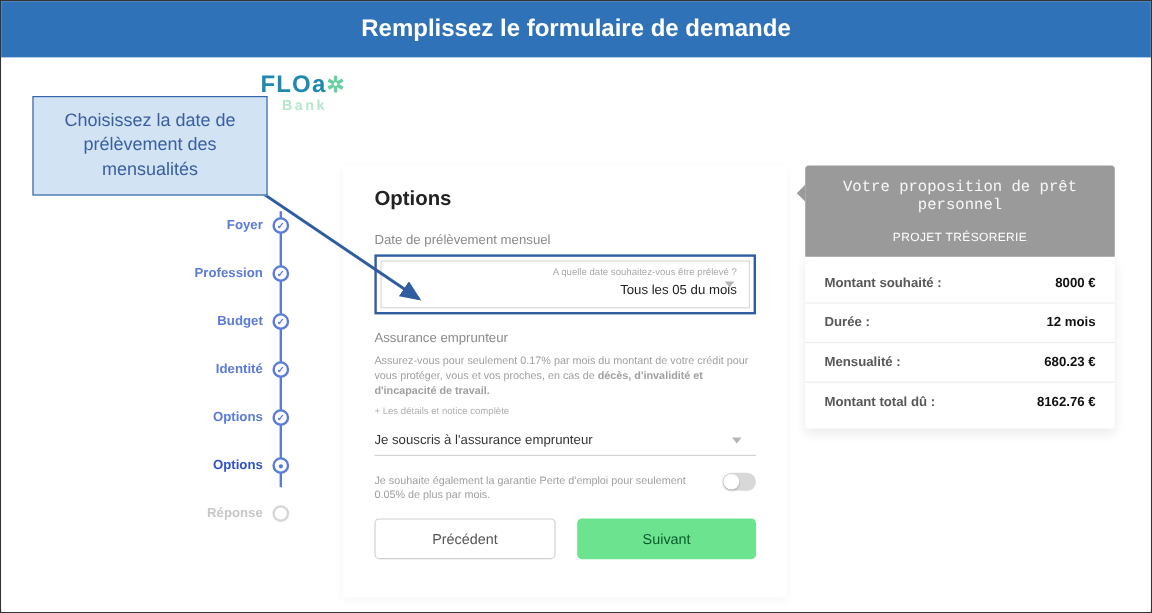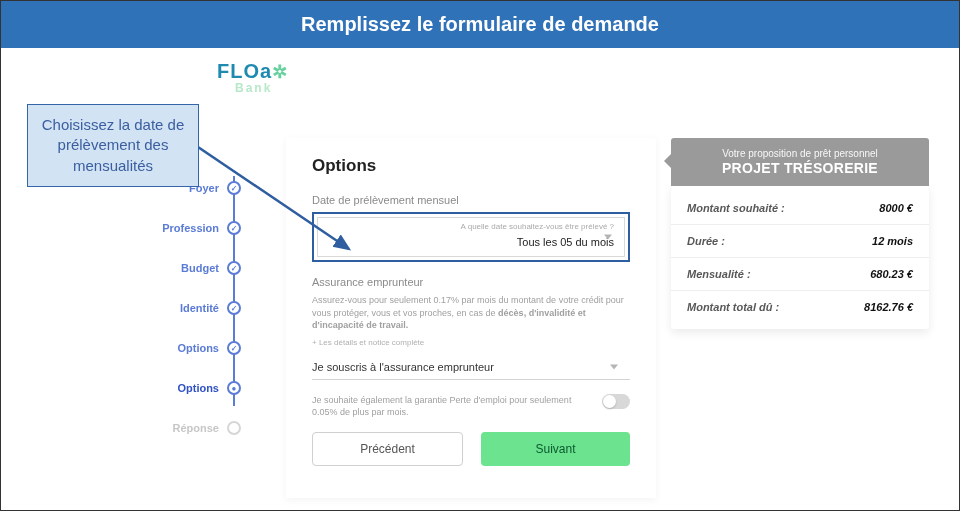--- a/index.html
+++ b/index.html
@@ -45,23 +45,23 @@
     color: #b7e8c9;
     font-size: 12px;
     font-weight: 600;
     letter-spacing: 2px;
     margin-top: -2px;
     margin-left: 18px;
   }
 
   .callout {
     position: absolute;
-    top: 56px;
+    top: 32px;
     left: 26px;
-    width: 172px;
+    width: 196px;
     background: #d2e3f3;
     border: 1.5px solid #3366a8;
     color: #3a5ea0;
     font-size: 15px;
     text-align: center;
     padding: 10px 12px;
     line-height: 1.35;
     z-index: 5;
   }
   .callout-arrow {
@@ -267,28 +267,27 @@
   .summary-header::before {
     content: "";
     position: absolute;
     left: -7px;
     top: 16px;
     width: 0; height: 0;
     border-top: 7px solid transparent;
     border-bottom: 7px solid transparent;
     border-right: 7px solid #9a9a9a;
   }
-  .summary-header .sub { display: block; font-size: 10px; opacity: .92; }
-  .summary-header .main { display: block; font-size: 14px; font-weight: 700; margin-top: 1px; letter-spacing: .3px;}
+  .summary-header .sub { display: block; font-size: 13px; opacity: .92; font-family: Liberation Mono, monospace; }
+  .summary-header .main { display: block; font-size: 10px; font-weight: 400; margin-top: 15px; letter-spacing: .3px;}
   .summary-body {
     background: #fff;
     border-radius: 0 0 3px 3px;
     box-shadow: 0 4px 10px rgba(0,0,0,0.08);
     padding: 6px 0;
-    font-style: italic;
   }
   .summary-row {
     display: flex;
     justify-content: space-between;
     align-items: center;
     padding: 10px 16px;
     font-size: 11px;
   }
   .summary-row + .summary-row { border-top: 1px solid #eee; }
   .summary-row .k { color: #585858; font-weight: 600; }

